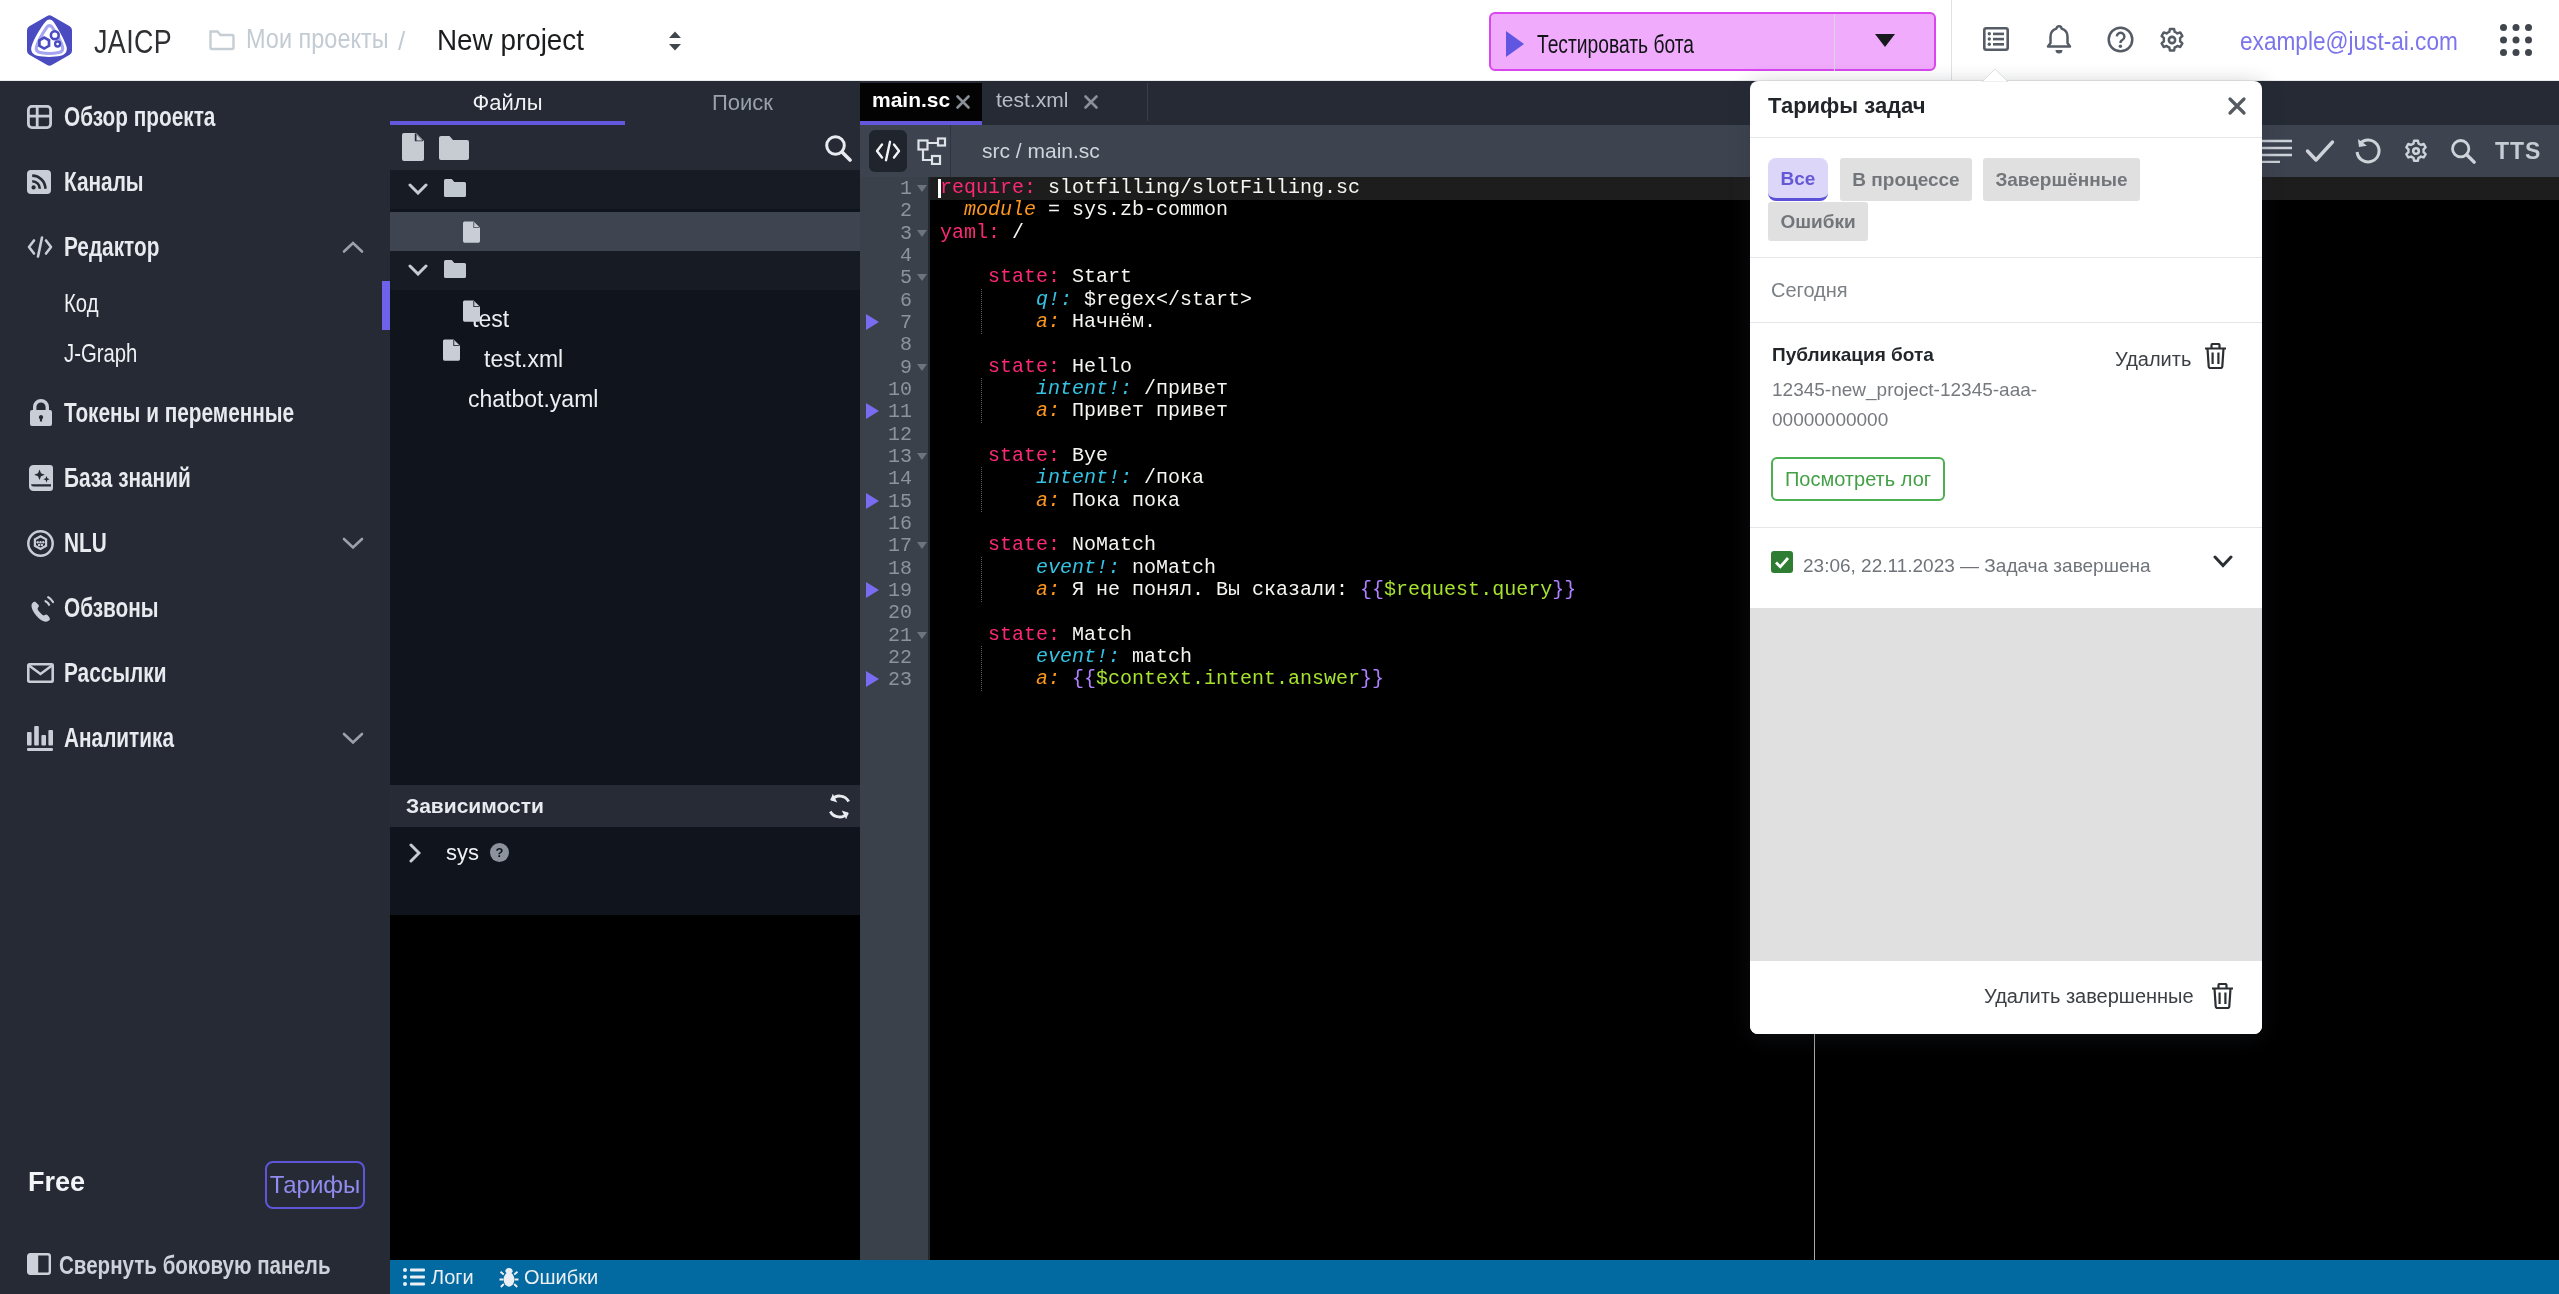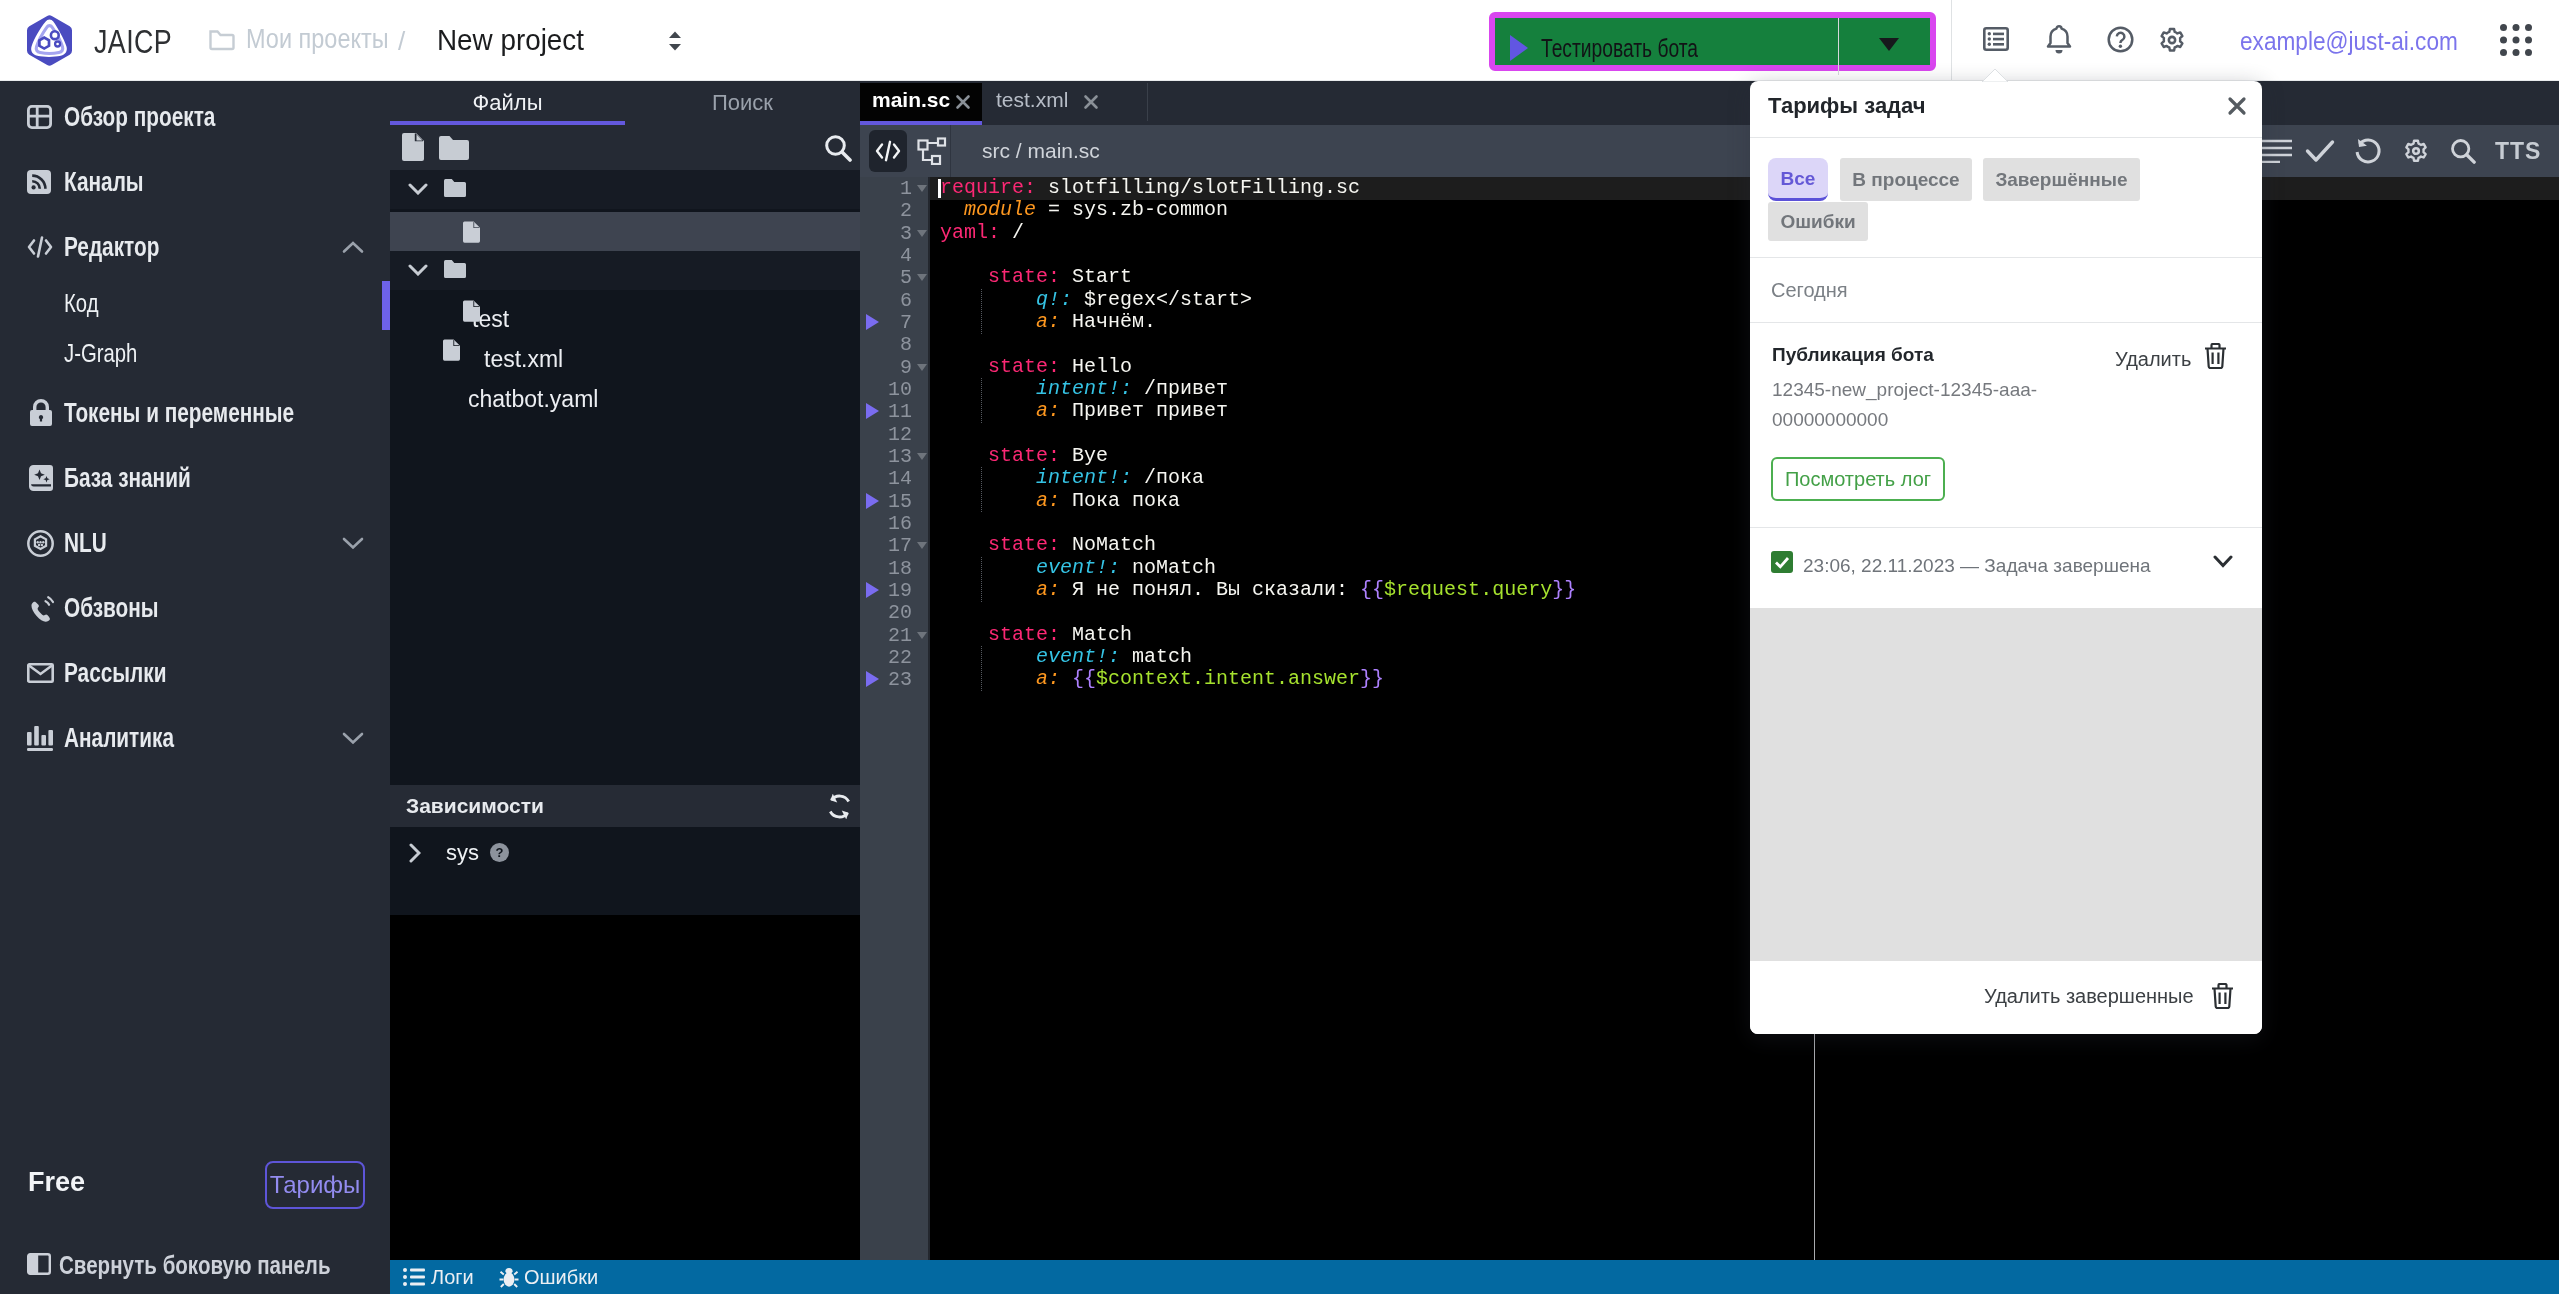--- a/index.html
+++ b/index.html
@@ -11,21 +11,21 @@
   
   #topbar { position:absolute; left:0; top:0; width:2559px; height:81px; background:#fff; border-bottom:1px solid #e9ebed; z-index:5; }
   #logo { position:absolute; left:27px; top:13px; }
   #logotext { position:absolute; left:94px; top:22px; font-size:34px; color:#2e3033; letter-spacing:0.5px; transform:scaleX(0.79); transform-origin:0 0; }
   #crumbfolder { position:absolute; left:208px; top:27px; }
   #crumb1 { position:absolute; left:246px; top:24px; font-size:27px; color:#c3cbd3; transform:scaleX(0.87); transform-origin:0 0; }
   #crumbsep { position:absolute; left:398px; top:26px; font-size:26px; color:#c3cbd3; }
   #projname { position:absolute; left:437px; top:24px; font-size:29px; color:#1b1c1e; transform:scaleX(0.96); transform-origin:0 0; }
   #sorticon { position:absolute; left:666px; top:29px; }
 
-  #testbtn { position:absolute; left:1489px; top:12px; width:447px; height:59px; background:#15803d; border:6px solid #d946ef; border-radius:6px; }
+  #testbtn { position:absolute; left:1489px; top:12px; width:447px; height:59px; background:#f0abfc; border:2px solid #d946ef; border-radius:6px; }
   #testbtn .play { position:absolute; left:15px; top:17px; width:0; height:0; border-left:18px solid #6156e2; border-top:13px solid transparent; border-bottom:13px solid transparent; }
   #testbtn .lbl { position:absolute; left:46px; top:15px; font-size:26px; color:#121316; transform:scaleX(0.74); transform-origin:0 0; white-space:nowrap; }
   #testbtn .sep { position:absolute; left:343px; top:0; width:1px; height:57px; background:#d6d8db; }
   #testbtn .car { position:absolute; left:384px; top:20px; width:0; height:0; border-top:13px solid #17191c; border-left:10px solid transparent; border-right:10px solid transparent; }
   #topsep { position:absolute; left:1951px; top:0; width:1px; height:80px; background:#dfe2e4; }
   #email { position:absolute; left:2240px; top:26px; font-size:26px; color:#7b74ec; transform:scaleX(0.87); transform-origin:0 0; }
 
   
   #sidebar { position:absolute; left:0; top:81px; width:390px; height:1213px; background:#252a34; z-index:2; }
   .mitem { position:absolute; left:0; width:390px; height:48px; }

